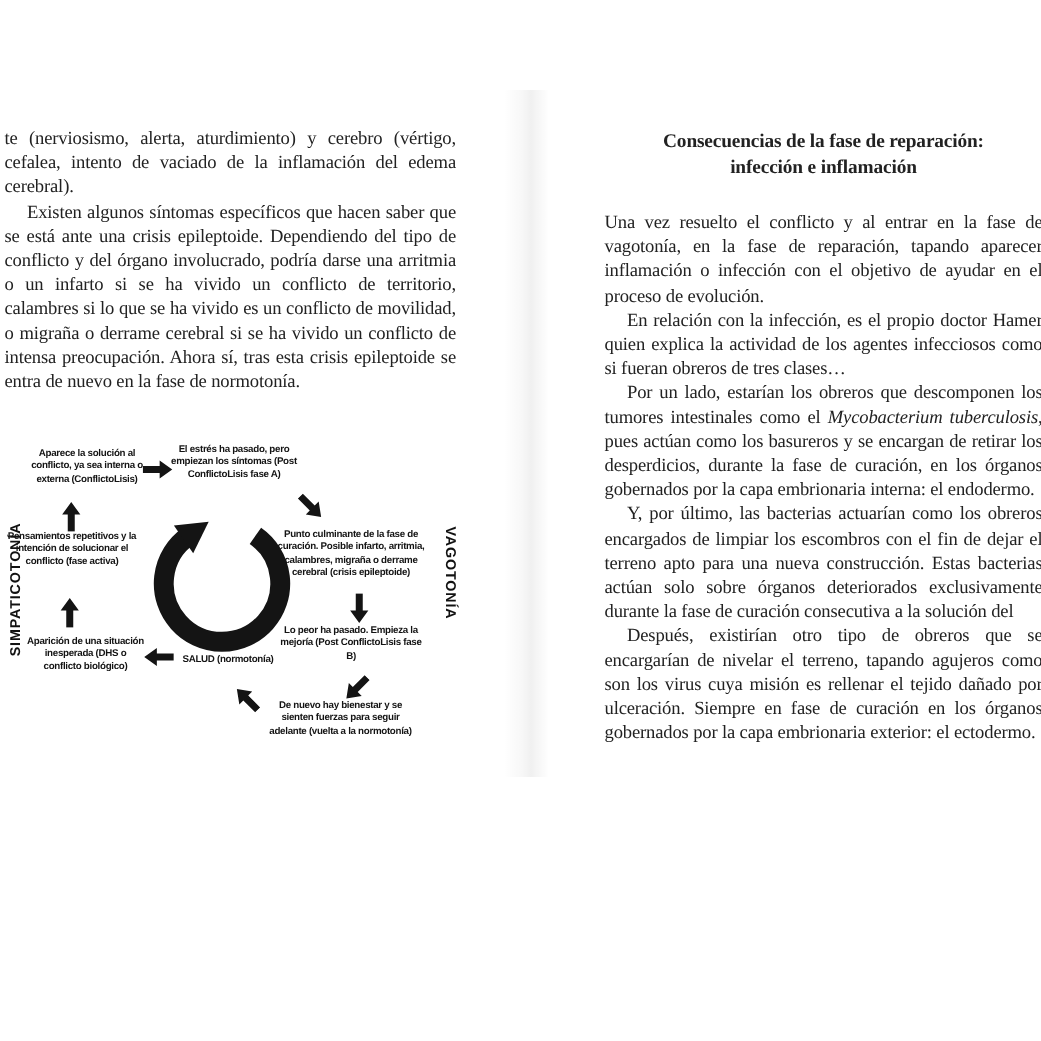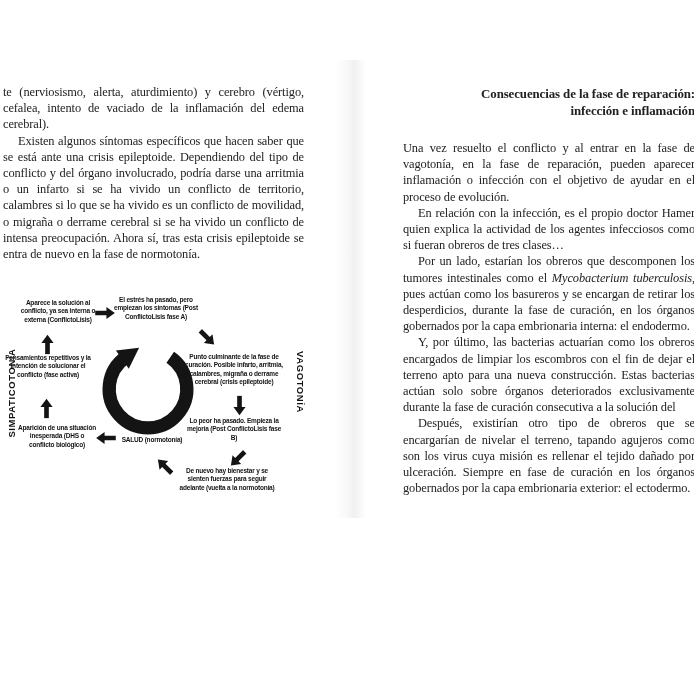--- a/index.html
+++ b/index.html
@@ -12,21 +12,21 @@
     background:linear-gradient(90deg,rgba(0,0,0,0) 0%,rgba(0,0,0,0.03) 40%,rgba(0,0,0,0.06) 60%,rgba(0,0,0,0) 100%);
     pointer-events:none;
   }
   .col{position:absolute;font-size:12.4px;line-height:16.2px;text-align:justify;letter-spacing:-0.1px;}
   .col p{margin:0;}
   .col p.ind{text-indent:15px;}
   .left-col{left:3px;top:84px;width:301px;}
   .right-col{left:403px;top:140px;width:292px;}
   .right-heading{
     position:absolute;left:403px;top:86px;width:292px;
-    font-weight:bold;font-size:12.9px;line-height:16.5px;text-align:right;letter-spacing:-0.1px;
+    font-weight:bold;font-size:12.9px;line-height:16.5px;text-align:center;letter-spacing:-0.1px;
   }
   .pagenum{position:absolute;top:590px;font-size:12.3px;white-space:nowrap;transform:translateX(-50%);color:#ec4899;}
   .pagenum.pl{left:145px;}
   .pagenum.pr{left:533px;}
   em.sp{font-style:italic;}
   
   .diagram{position:absolute;left:0;top:290px;width:330px;height:230px;font-family:"Liberation Sans",sans-serif;color:#111;}
   .dnode{
     position:absolute;font-size:6.5px;line-height:8.4px;font-weight:600;
     text-align:center;letter-spacing:-0.2px;color:#141414;
@@ -99,21 +99,21 @@
     <div class="pagenum pl">— 146 —</div>
   </div>
 
   <div>
     <div class="right-heading">
       <div>Consecuencias de la fase de reparación:</div>
       <div>infección e inflamación</div>
     </div>
 
     <div class="col right-col">
-      <p>Una vez resuelto el conflicto y al entrar en la fase de vagotonía, en la fase de reparación, pueden aparecer inflamación o infección con el objetivo de ayudar en el proceso de evolución.</p>
+      <p>Una vez resuelto el conflicto y al entrar en la fase de vagotonía, en la fase de reparación, tapando aparecer inflamación o infección con el objetivo de ayudar en el proceso de evolución.</p>
       <p class="ind">En relación con la infección, es el propio doctor Hamer quien explica la actividad de los agentes infecciosos como si fueran obreros de tres clases…</p>
       <p class="ind"><span>Por un lado, estarían los obreros que descomponen los tumores intestinales como el </span><em class="sp">Mycobacterium tuberculosis</em><span>, pues actúan como los basureros y se encargan de retirar los desperdicios, durante la fase de curación, en los órganos gobernados por la capa embrionaria interna: el endodermo.</span></p>
       <p class="ind">Y, por último, las bacterias actuarían como los obreros encargados de limpiar los escombros con el fin de dejar el terreno apto para una nueva construcción. Estas bacterias actúan solo sobre órganos deteriorados exclusivamente durante la fase de curación consecutiva a la solución del</p>
       <p class="ind">Después, existirían otro tipo de obreros que se encargarían de nivelar el terreno, tapando agujeros como son los virus cuya misión es rellenar el tejido dañado por ulceración. Siempre en fase de curación en los órganos gobernados por la capa embrionaria exterior: el ectodermo.</p>
     </div>
 
     <div class="pagenum pr">— 170 —</div>
   </div>
 </div>
 

